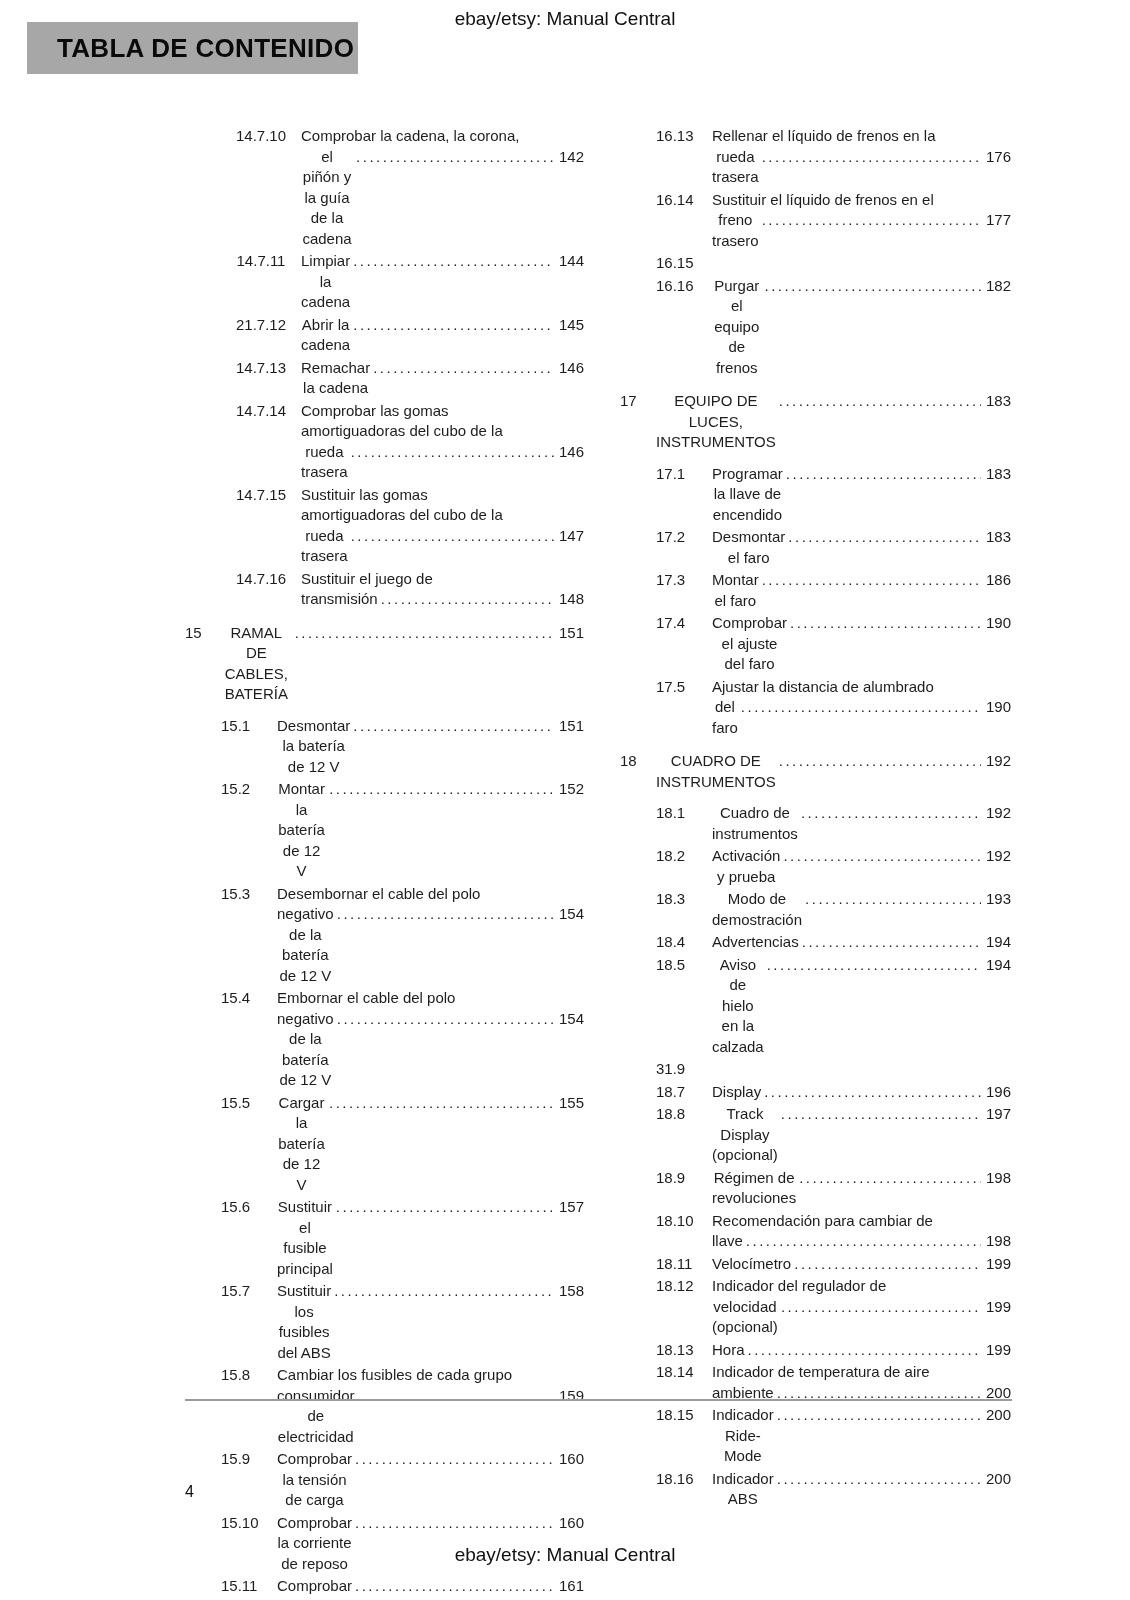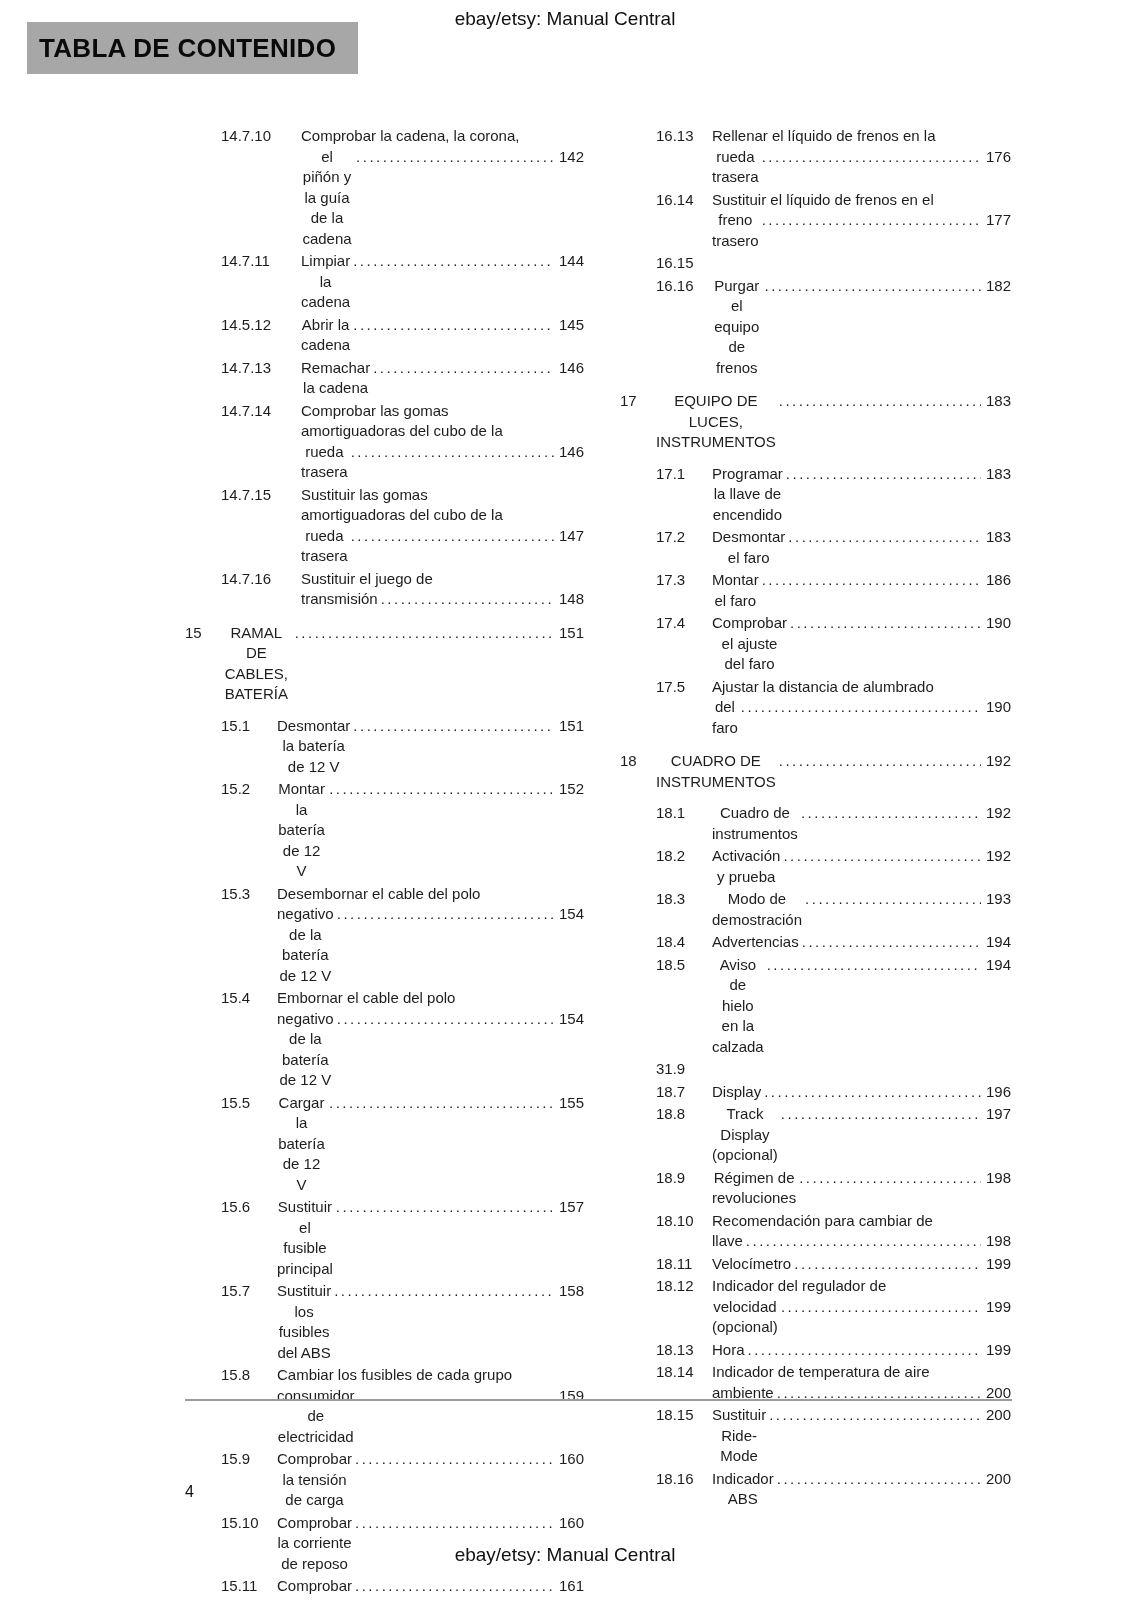--- a/index.html
+++ b/index.html
@@ -24,21 +24,21 @@
     font-size: 19px;
     color: #111111;
   }
   .toc-banner {
     position: absolute;
     top: 22px; left: 27px;
     width: 331px; height: 52px;
     background: #a7a7a7;
     display: flex;
     align-items: center;
-    padding-left: 12px;
+    padding-left: 30px;
   }
   .toc-banner .heading {
     font-size: 26px;
     font-weight: 700;
     color: #0a0a0a;
     letter-spacing: 0.3px;
   }
   .toc-body {
     position: absolute;
     top: 126px; left: 185px;
@@ -50,21 +50,21 @@
     line-height: 20.5px;
   }
   .toc-entry {
     display: flex;
     margin-bottom: 2px;
   }
   .toc-entry .num {
     flex: 0 0 56px;
   }
   .lvl-chapter .num { flex-basis: 36px; }
-  .lvl-subsub .num  { flex-basis: 80px; }
+  .lvl-subsub .num  { flex-basis: 80px; text-align: center; }
   .lvl-section, .lvl-subsub { margin-left: 36px; }
   .lvl-chapter {
     margin-top: 13px;
     margin-bottom: 11px;
   }
   .toc-entry .body {
     flex: 1;
     min-width: 0;
   }
   .toc-entry .line { display: block; }
@@ -139,21 +139,21 @@
           <span class="num">14.7.11</span>
           <span class="body">
             <span class="line last">
               <span class="t">Limpiar la cadena</span>
               <span class="dots" aria-hidden="true"></span>
               <span class="pg">144</span>
             </span>
           </span>
         </div>
         <div class="toc-entry lvl-subsub">
-          <span class="num">14.5.12</span>
+          <span class="num">21.7.12</span>
           <span class="body">
             <span class="line last">
               <span class="t">Abrir la cadena</span>
               <span class="dots" aria-hidden="true"></span>
               <span class="pg">145</span>
             </span>
           </span>
         </div>
         <div class="toc-entry lvl-subsub">
           <span class="num">14.7.13</span>
@@ -564,21 +564,21 @@
               <span class="t">ambiente</span>
               <span class="dots" aria-hidden="true"></span>
               <span class="pg">200</span>
             </span>
           </span>
         </div>
         <div class="toc-entry lvl-section">
           <span class="num">18.15</span>
           <span class="body">
             <span class="line last">
-              <span class="t">Sustituir Ride-Mode</span>
+              <span class="t">Indicador Ride-Mode</span>
               <span class="dots" aria-hidden="true"></span>
               <span class="pg">200</span>
             </span>
           </span>
         </div>
         <div class="toc-entry lvl-section">
           <span class="num">18.16</span>
           <span class="body">
             <span class="line last">
               <span class="t">Indicador ABS</span>

